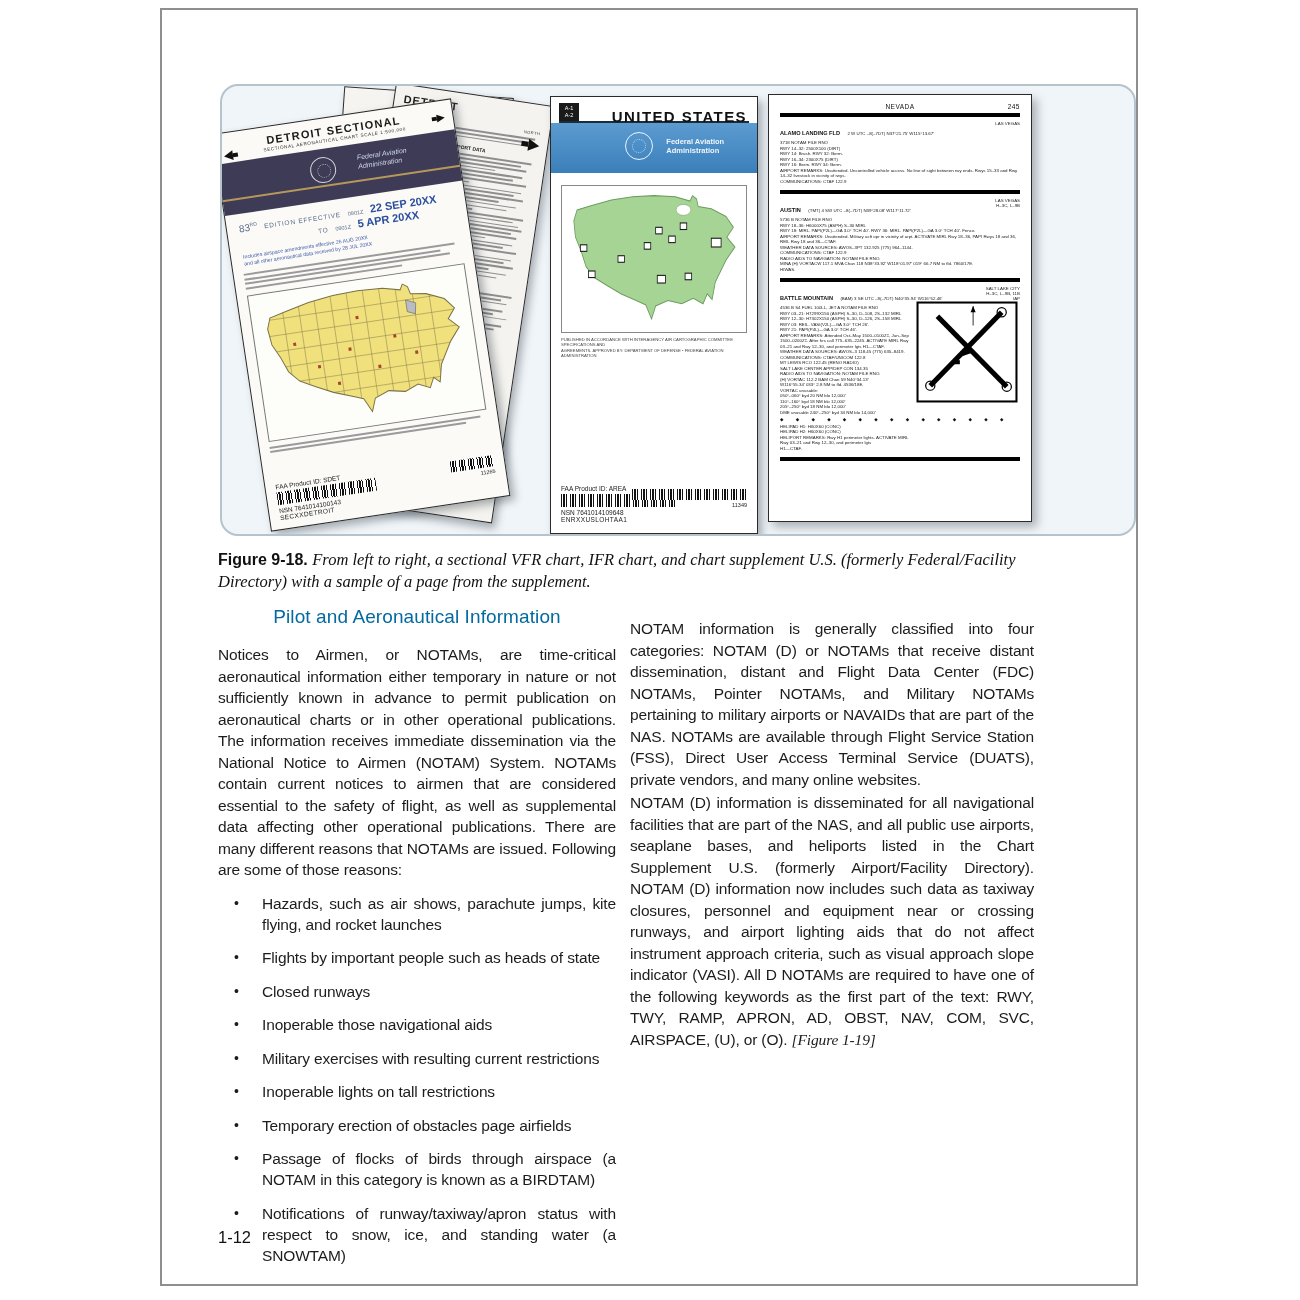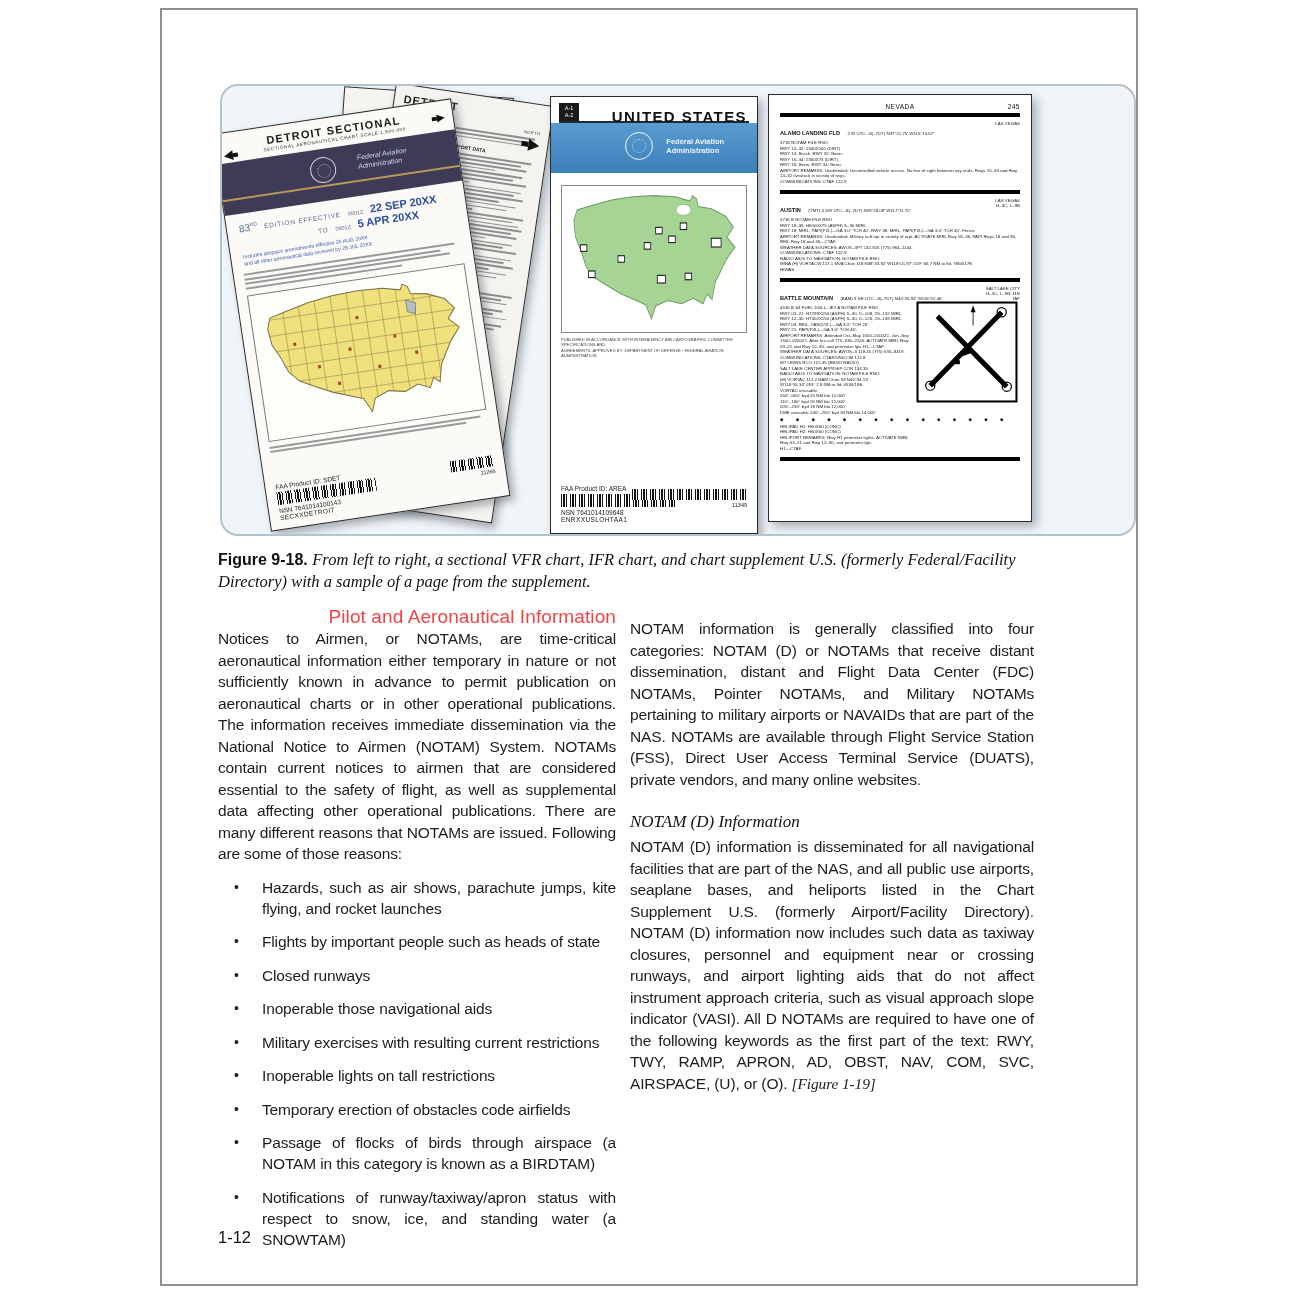--- a/index.html
+++ b/index.html
@@ -99,24 +99,24 @@
 
   
   .caption{position:absolute;left:218px;top:549px;width:822px;font-size:16px;line-height:22px;color:#111;}
   .caption .cap-label{font-weight:bold;font-family:"Liberation Sans",sans-serif;}
   .caption .cap-text{font-style:italic;font-family:"Liberation Serif",serif;font-size:16.5px;}
 
   
   .col{position:absolute;width:398px;text-align:justify;}
   .col-left{left:218px;top:606px;}
   .col-right{left:630px;top:600px;width:404px;}
-  .h-sans{font-size:19px;color:#ef4444;font-weight:400;letter-spacing:.1px;text-align:right;}
+  .h-sans{font-size:19px;color:#0369a1;font-weight:400;letter-spacing:.1px;text-align:center;}
   .h-serif{font-family:"Liberation Serif",serif;font-weight:bold;font-style:italic;font-size:18.5px;color:#111;margin-top:4px;text-align:left;}
   .h-serif2{font-family:"Liberation Serif",serif;font-style:italic;font-size:17px;color:#111;margin-top:22px;margin-bottom:4px;text-align:left;}
-  .para{font-size:15.5px;line-height:21.5px;letter-spacing:-.15px;margin-top:0;}
+  .para{font-size:15.5px;line-height:21.5px;letter-spacing:-.15px;margin-top:16px;}
   .bullets{margin-top:12px;text-align:justify;}
   .bullet-item{position:relative;padding-left:44px;margin-bottom:12.5px;font-size:15.5px;line-height:21px;letter-spacing:-.15px;}
   .bullet-item::before{content:"\2022";position:absolute;left:16px;top:0;font-size:14px;}
   .fig-ref{font-family:"Liberation Serif",serif;font-style:italic;}
 
   .page-number{position:absolute;left:218px;top:1228px;font-size:16.5px;color:#111;}
 </style>
 </head>
 <body>
 
@@ -452,25 +452,24 @@
 <div class="col col-left">
   <div class="h-sans">Pilot and Aeronautical Information</div>
   <div class="para">Notices to Airmen, or NOTAMs, are time-critical aeronautical information either temporary in nature or not sufficiently known in advance to permit publication on aeronautical charts or in other operational publications. The information receives immediate dissemination via the National Notice to Airmen (NOTAM) System. NOTAMs contain current notices to airmen that are considered essential to the safety of flight, as well as supplemental data affecting other operational publications. There are many different reasons that NOTAMs are issued. Following are some of those reasons:</div>
   <div class="bullets">
       <div class="bullet-item">Hazards, such as air shows, parachute jumps, kite flying, and rocket launches</div>
       <div class="bullet-item">Flights by important people such as heads of state</div>
       <div class="bullet-item">Closed runways</div>
       <div class="bullet-item">Inoperable those navigational aids</div>
       <div class="bullet-item">Military exercises with resulting current restrictions</div>
       <div class="bullet-item">Inoperable lights on tall restrictions</div>
-      <div class="bullet-item">Temporary erection of obstacles code airfields</div>
+      <div class="bullet-item">Temporary erection of obstacles page airfields</div>
       <div class="bullet-item">Passage of flocks of birds through airspace (a NOTAM in this category is known as a BIRDTAM)</div>
       <div class="bullet-item">Notifications of runway/taxiway/apron status with respect to snow, ice, and standing water (a SNOWTAM)</div>
     </div>
 </div>
 
 <div class="col col-right">
   <div class="para" style="margin-top:18px;">NOTAM information is generally classified into four categories: NOTAM (D) or NOTAMs that receive distant dissemination, distant and Flight Data Center (FDC) NOTAMs, Pointer NOTAMs, and Military NOTAMs pertaining to military airports or NAVAIDs that are part of the NAS. NOTAMs are available through Flight Service Station (FSS), Direct User Access Terminal Service (DUATS), private vendors, and many online websites.</div>
-  <div class="h-serif2">NOTAM (D) Information</div>
   <div class="para" style="margin-top:2px;"><span>NOTAM (D) information is disseminated for all navigational facilities that are part of the NAS, and all public use airports, seaplane bases, and heliports listed in the Chart Supplement U.S. (formerly Airport/Facility Directory). NOTAM (D) information now includes such data as taxiway closures, personnel and equipment near or crossing runways, and airport lighting aids that do not affect instrument approach criteria, such as visual approach slope indicator (VASI). All D NOTAMs are required to have one of the following keywords as the first part of the text: RWY, TWY, RAMP, APRON, AD, OBST, NAV, COM, SVC, AIRSPACE, (U), or (O). </span><span class="fig-ref">[Figure 1-19]</span></div>
 </div>
 
 <div class="page-number">1-12</div>
 
 </body></html>

